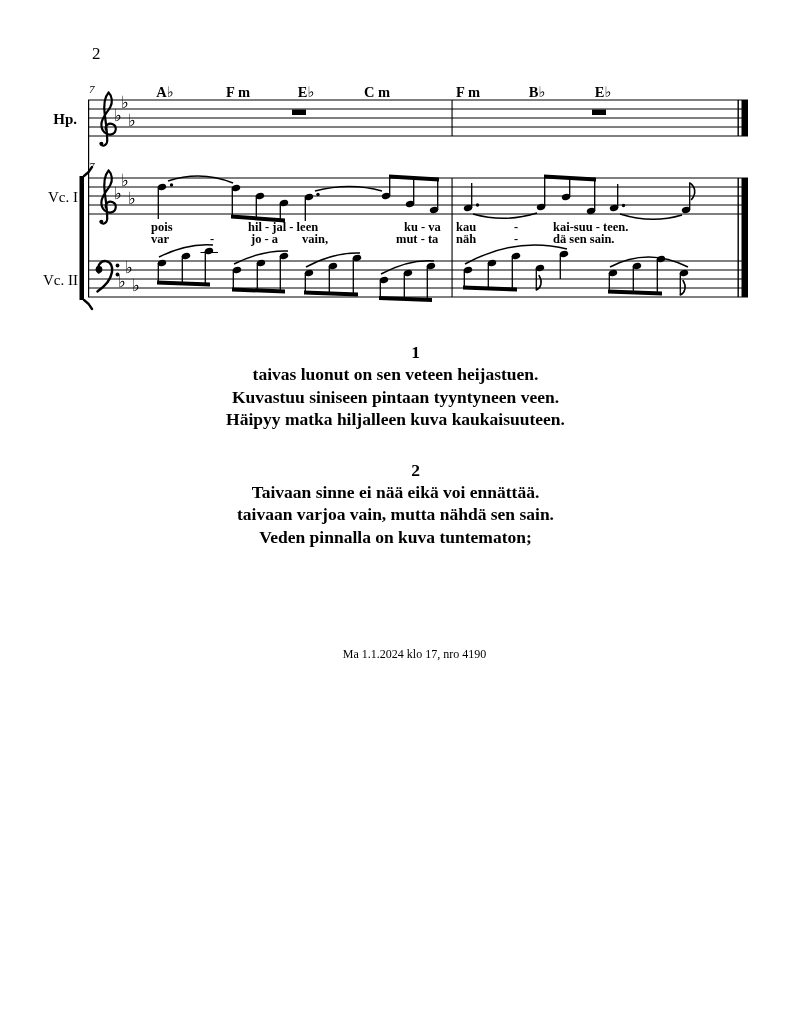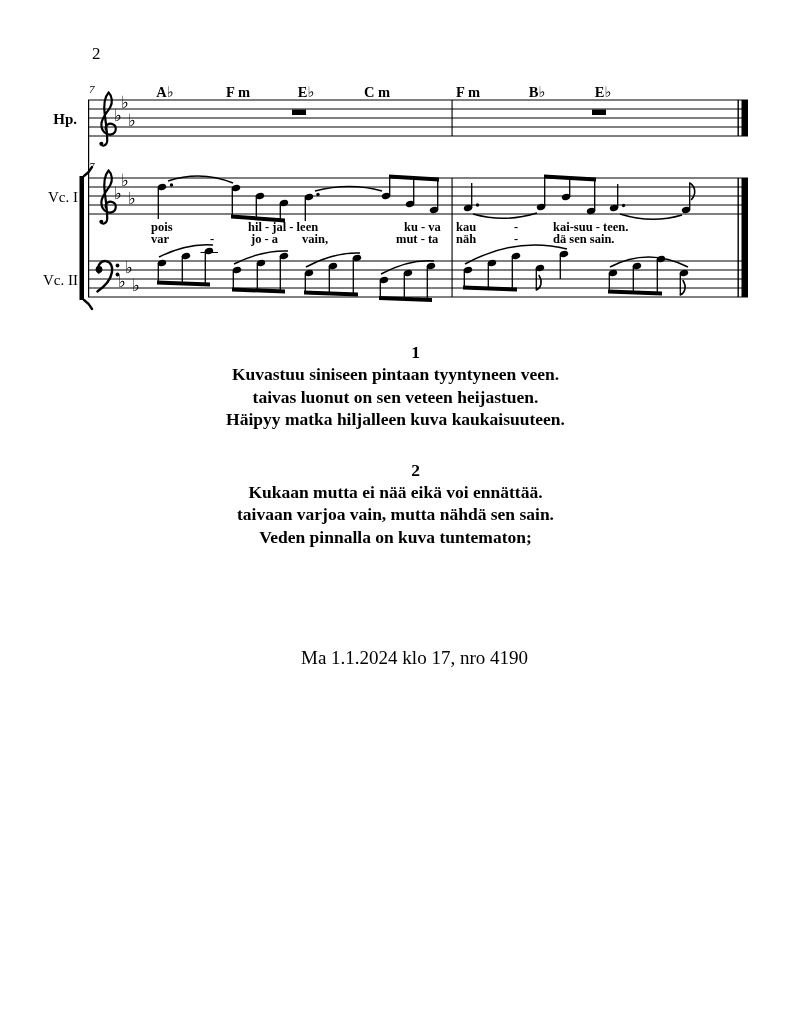--- a/index.html
+++ b/index.html
@@ -19,21 +19,21 @@
   .stafflabel.bold{font-weight:bold;}
   .chord{font-size:14.5px;font-weight:bold;text-anchor:middle;
          font-family:"Liberation Serif","DejaVu Sans",serif;}
   .keyflat{font-size:17px;font-family:"DejaVu Sans",sans-serif;}
   .lyric{font-size:12.5px;font-weight:bold;}
   .verses{position:absolute;top:341px;left:0;right:0;text-align:center;
           font-weight:bold;font-size:17.5px;line-height:22.4px;}
   .verse2{margin-top:28px;}
   .verse-number{transform:translateX(20px);}
   .footer{position:absolute;top:647px;left:0;right:0;text-align:center;
-          font-size:19px;}
+          font-size:12px;}
   .footer span{display:inline-block;transform:translateX(19px);}
 </style>
 </head>
 <body>
 
 <div class="page">
 
   <svg width="791" height="330" viewBox="0 0 791 330">
 
     <text class="pagenum" x="92" y="59">2</text>
@@ -263,27 +263,27 @@
       <ellipse class="nh" cx="684" cy="273" rx="4.3" ry="3.1" transform="rotate(-18 684 273)"></ellipse>
       <line class="stem" x1="680.3" y1="273" x2="680.3" y2="295"></line>
       <path class="clefp" stroke-width="1.5" d="M680.3,295 C685,293 687,286.5 683,280.5"></path>
       <path class="slur" d="M610,267 Q648,247 688,267"></path>
     </g>
   </svg>
 
   <div class="verses">
     <div>
       <div class="verse-number">1</div>
+      <div>taivas luonut on sen veteen heijastuen.</div>
       <div>Kuvastuu siniseen pintaan tyyntyneen veen.</div>
-      <div>taivas luonut on sen veteen heijastuen.</div>
       <div>Häipyy matka hiljalleen kuva kaukaisuuteen.</div>
     </div>
     <div class="verse2">
       <div class="verse-number">2</div>
-      <div>Kukaan mutta ei nää eikä voi ennättää.</div>
+      <div>Taivaan sinne ei nää eikä voi ennättää.</div>
       <div>taivaan varjoa vain, mutta nähdä sen sain.</div>
       <div>Veden pinnalla on kuva tuntematon;</div>
     </div>
   </div>
 
   <div class="footer">
     <span>Ma 1.1.2024 klo 17, nro 4190</span>
   </div>
 
 </div>

